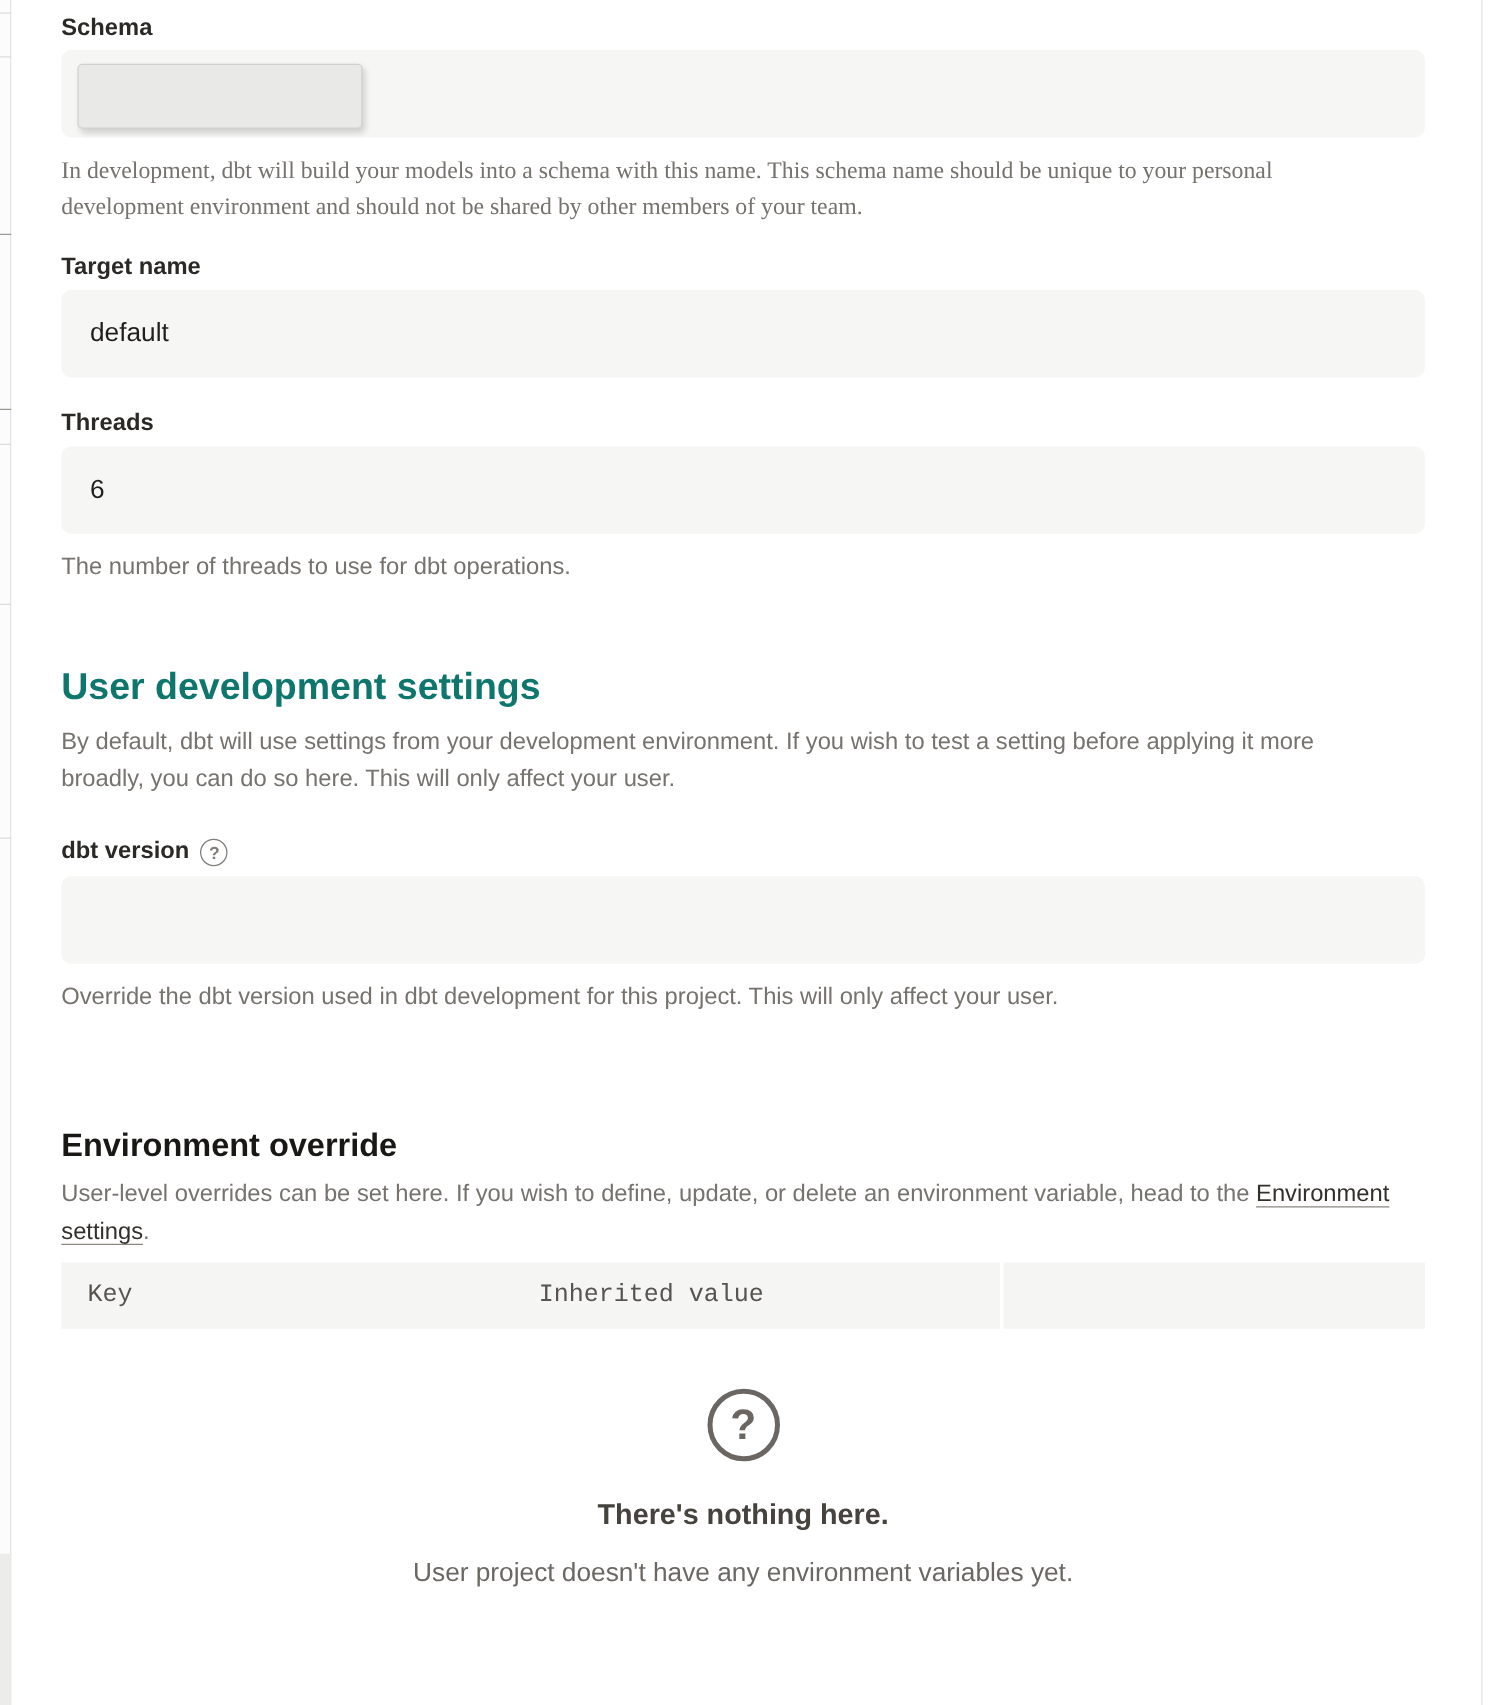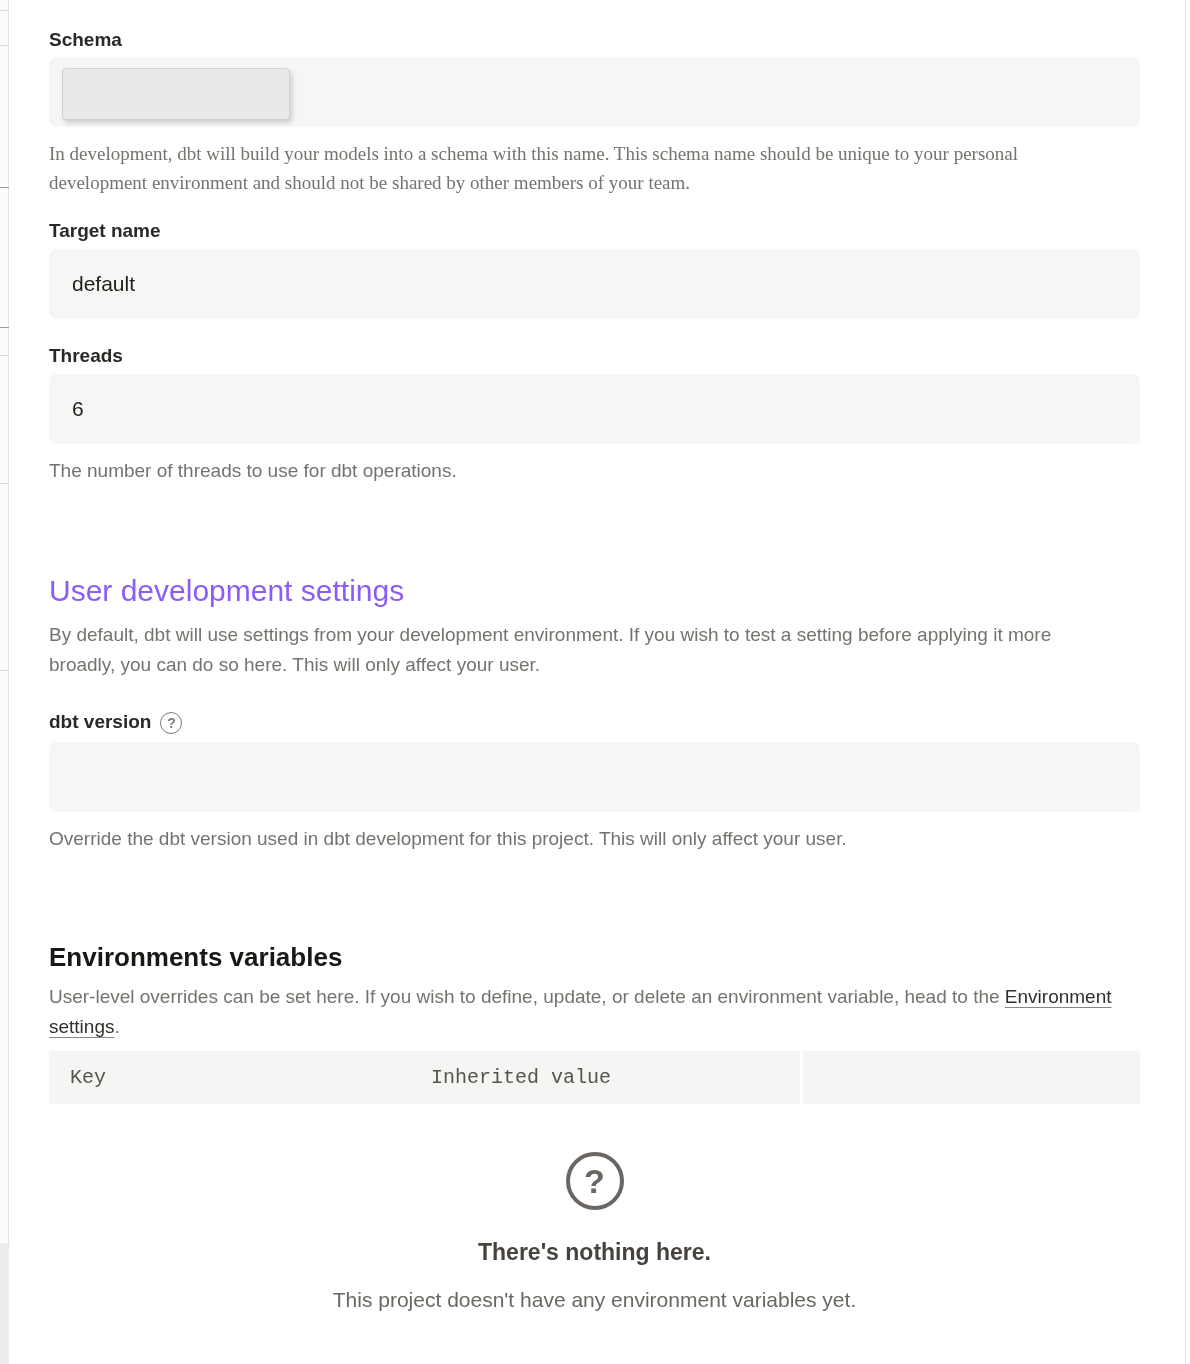--- a/index.html
+++ b/index.html
@@ -9,39 +9,39 @@
   
   .left-rail { position:absolute; left:0; top:0; width:9px; height:1364px;
                background:#fcfcfc; border-right:1px solid #e4e4e3; }
   .rail-tick { position:absolute; left:0; width:9px; height:1px; background:#dcdcda; }
   .rail-tick.dark { background:#9d9a96; }
   .rail-thumb { position:absolute; left:0; width:9px; background:#ececeb; }
   .right-rail { position:absolute; left:1185px; top:0; width:1px; height:1364px;
                 background:#e2e2e0; }
 
   
-  .main { position:absolute; left:49px; top:0; width:1091px; padding-top:28px; }
+  .main { position:absolute; left:49px; top:0; width:1091px; padding-top:11px; }
 
   .field-label { font-size:19px; font-weight:700; color:#2b2926; line-height:24px; }
   .label-row { display:flex; align-items:center; gap:9px; }
 
   .input-box { margin-top:5px; height:70px; width:1091px; background:#f6f6f5;
                border:none; outline:none; border-radius:8px; padding:0 23px;
                font-family:"Liberation Sans", sans-serif;
                font-size:21px; color:#211f1c; display:block; position:relative; }
   .input-wrap { position:relative; }
   .redacted-chip { position:absolute; left:13px; top:11px; width:228px; height:52px;
                    background:#e9e9e8; border:1px solid #d2d1cf; border-radius:4px;
                    box-shadow:2px 3px 5px rgba(0,0,0,0.16); }
 
   .help { margin-top:12px; font-size:19px; line-height:29px; color:#76726d; }
   .help.schema-help { max-width:985px;font-family:Liberation Serif, serif; }
   .section-desc { font-size:19px; line-height:29.5px; color:#76726d; max-width:1070px; }
 
-  .h1 { margin-top:88px; font-size:30px; line-height:36px; font-weight:400; color:#8b5cf6; }
+  .h1 { margin-top:64px; font-size:30px; line-height:36px; font-weight:700; color:#0f766e; }
   .h1 + .section-desc { margin-top:11px; }
 
   .dbt-version-row { margin-top:31px;align-items:flex-end; }
   .help-badge { width:22px; height:22px; border:1.5px solid #807c77; border-radius:50%;
                 color:#807c77; font-size:14px; font-weight:700; line-height:19px;
                 display:inline-flex; align-items:center; justify-content:center; }
   .dbt-version-input { margin-top:8px; }
   .target-input, .threads-input { margin-top:6px; }
   .threads-label { margin-top:25px; }
   .target-label { margin-top:22px; }
@@ -102,28 +102,28 @@
   <div class="h1">User development settings</div>
   <div class="section-desc">By default, dbt will use settings from your development environment. If you wish to test a setting before applying it more broadly, you can do so here. This will only affect your user.</div>
 
   <div class="label-row dbt-version-row">
     <span class="field-label">dbt version</span>
     <span class="help-badge">?</span>
   </div>
   <input class="input-box dbt-version-input" type="text" value="" style="">
   <div class="help">Override the dbt version used in dbt development for this project. This will only affect your user.</div>
 
-  <div class="h2">Environments variables</div>
+  <div class="h2">Environment override</div>
   <div class="section-desc"><span>User-level overrides can be set here. If you wish to define, update, or delete an environment variable, head to the </span><span class="env-link">Environment settings</span><span>.</span></div>
 
   <div class="env-table-header">
     <div class="th th-key">Key</div>
     <div class="th th-inherited">Inherited value</div>
     <div class="th th-actions"></div>
   </div>
 
   <div class="empty-state">
     <div class="empty-icon">?</div>
     <div class="empty-title">There's nothing here.</div>
-    <div class="empty-msg">This project doesn't have any environment variables yet.</div>
+    <div class="empty-msg">User project doesn't have any environment variables yet.</div>
   </div>
 
 </div>
 
 </body></html>

